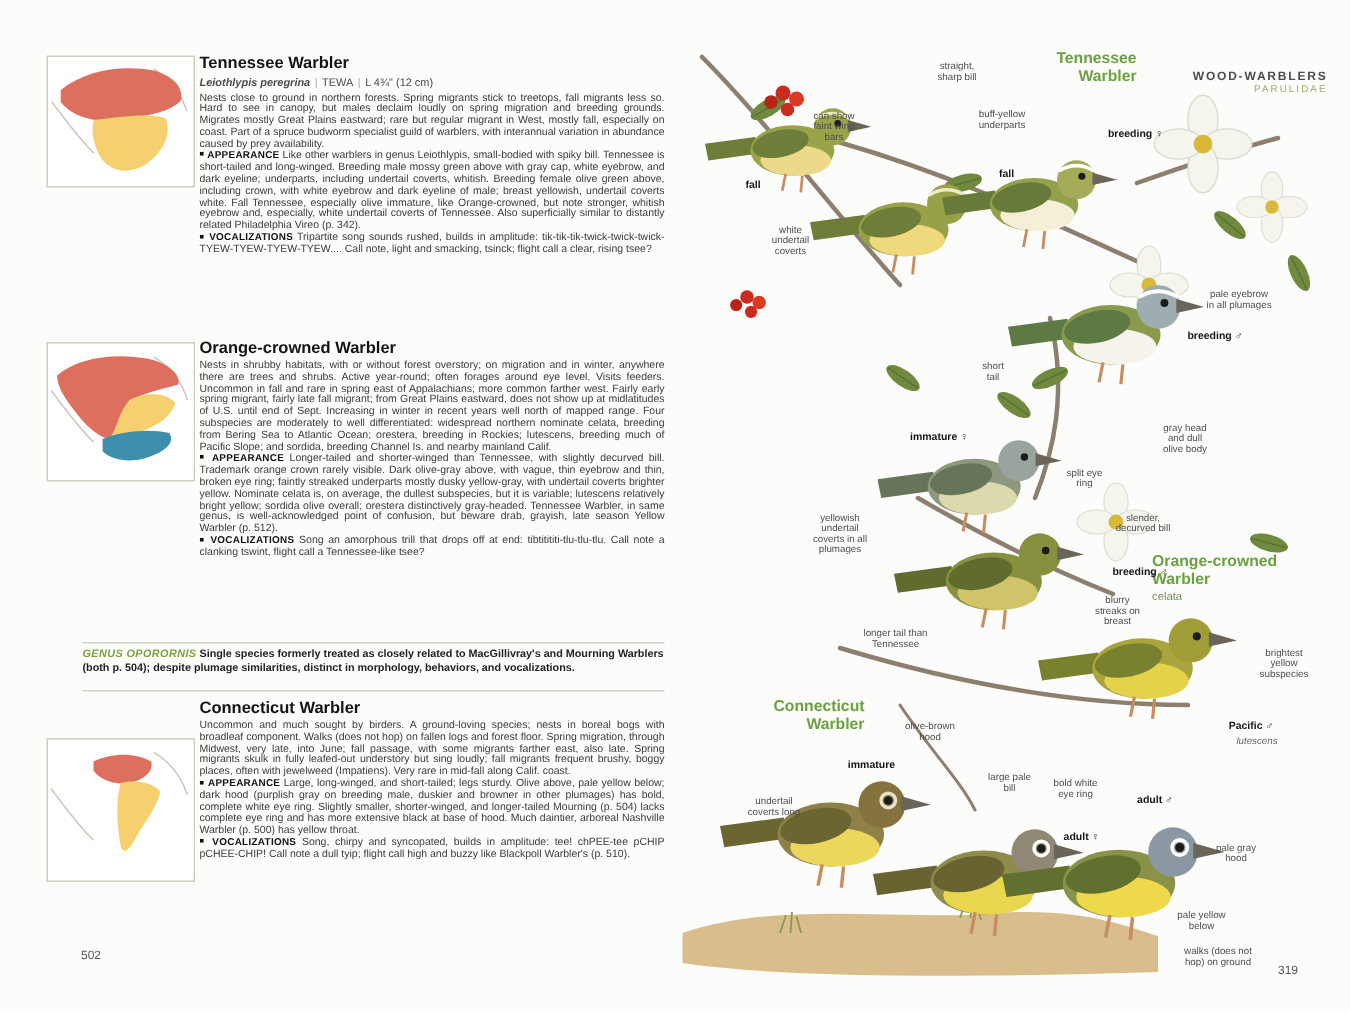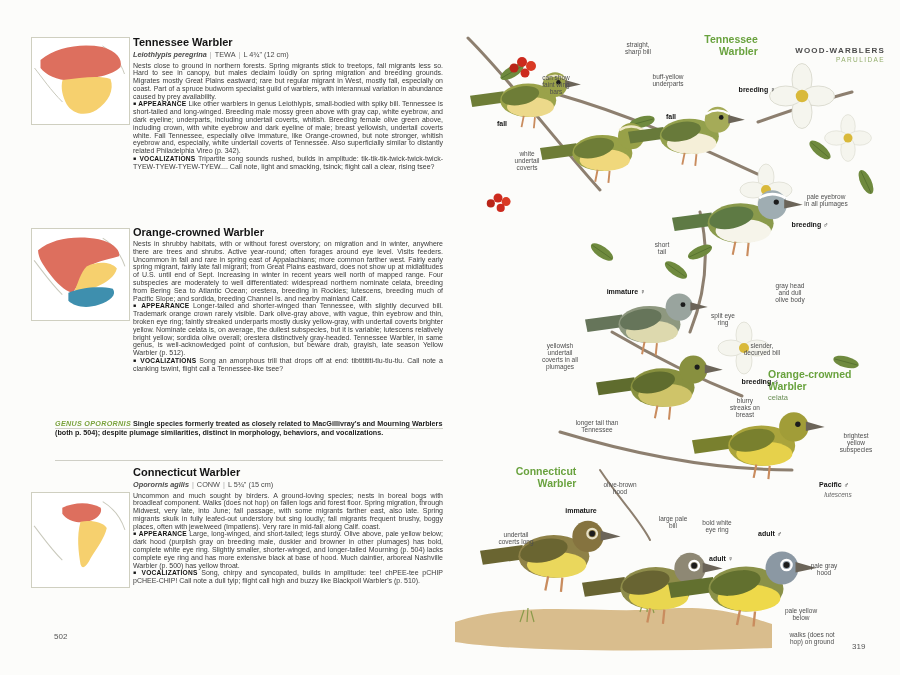--- a/index.html
+++ b/index.html
@@ -12,21 +12,21 @@
         font-family:"Liberation Sans",sans-serif;color:var(--body-text);}
   
   .species{position:absolute;left:133px;width:310px;}
   .sp-heading{font-size:11px;font-weight:bold;color:#141414;margin:0 0 2px 0;}
   .sci-line{font-size:7.3px;color:#4a4a4a;margin-bottom:2.5px;}
   .sci-line .sci{font-style:italic;font-weight:bold;}
   .sci-line .sep{color:#aaa;padding:0 3px;}
   .body-text{font-size:7px;line-height:7.8px;text-align:justify;color:var(--body-text);}
   .bullet{font-size:5px;vertical-align:1px;color:#111;}
   .field-label{font-weight:bold;color:#111;font-size:6.6px;letter-spacing:.2px;}
-  .genus-note{position:absolute;left:55px;width:388px;top:420px;font-size:7.2px;line-height:8.6px;font-weight:bold;color:#222;}
+  .genus-note{position:absolute;left:55px;width:388px;top:432px;font-size:7.2px;line-height:8.6px;font-weight:bold;color:#222;}
   .genus-label{color:var(--genus-green);font-style:italic;letter-spacing:.3px;}
   .rule{position:absolute;left:55px;width:388px;height:0;border-top:1px solid #cfcfc6;}
   .pageno{position:absolute;font-size:8px;color:#555;}
   
   .rmap{position:absolute;left:31px;width:97px;border:1px solid #cfcfc0;background:#fff;}
   
   .plate-header{position:absolute;color:var(--green-heading);font-weight:bold;font-size:10.5px;line-height:11.5px;white-space:pre-line;}
   .plate-header.center{transform:translateX(-50%);text-align:right;}
   .ph-sub{font-weight:normal;font-size:7.5px;color:#6b8f56;}
   .plate-label{position:absolute;transform:translateX(-50%);text-align:center;font-size:6.5px;line-height:7px;color:#4e4e4e;white-space:pre-line;}
@@ -99,23 +99,20 @@
 
   <div class="rule" style="top:428px;"></div>
   <div class="genus-note">
     <span class="genus-label">GENUS OPORORNIS</span>
     <span>Single species formerly treated as closely related to MacGillivray's and Mourning Warblers (both p. 504); despite plumage similarities, distinct in morphology, behaviors, and vocalizations.</span>
   </div>
   <div class="rule" style="top:460px;"></div>
 
   <div class="species" style="top:466px;">
     <div class="sp-heading">Connecticut Warbler</div>
-    <div class="sci-line">
-      <span class="sci">Oporornis agilis</span><span class="sep">|</span><span>CONW</span><span class="sep">|</span><span>L 5¾" (15 cm)</span>
-    </div>
     <div class="body-text">Uncommon and much sought by birders. A ground-loving species; nests in boreal bogs with broadleaf component. Walks (does not hop) on fallen logs and forest floor. Spring migration, through Midwest, very late, into June; fall passage, with some migrants farther east, also late. Spring migrants skulk in fully leafed-out understory but sing loudly; fall migrants frequent brushy, boggy places, often with jewelweed (Impatiens). Very rare in mid-fall along Calif. coast.</div>
     <div class="body-text">
       <span class="bullet">■</span> <span class="field-label">APPEARANCE</span> <span>Large, long-winged, and short-tailed; legs sturdy. Olive above, pale yellow below; dark hood (purplish gray on breeding male, duskier and browner in other plumages) has bold, complete white eye ring. Slightly smaller, shorter-winged, and longer-tailed Mourning (p. 504) lacks complete eye ring and has more extensive black at base of hood. Much daintier, arboreal Nashville Warbler (p. 500) has yellow throat.</span>
     </div>
     <div class="body-text">
       <span class="bullet">■</span> <span class="field-label">VOCALIZATIONS</span> <span>Song, chirpy and syncopated, builds in amplitude: tee! chPEE-tee pCHIP pCHEE-CHIP! Call note a dull tyip; flight call high and buzzy like Blackpoll Warbler's (p. 510).</span>
     </div>
   </div>
 
   <div class="pageno" style="left:30px;top:632px;padding-left:24px;">502</div>

